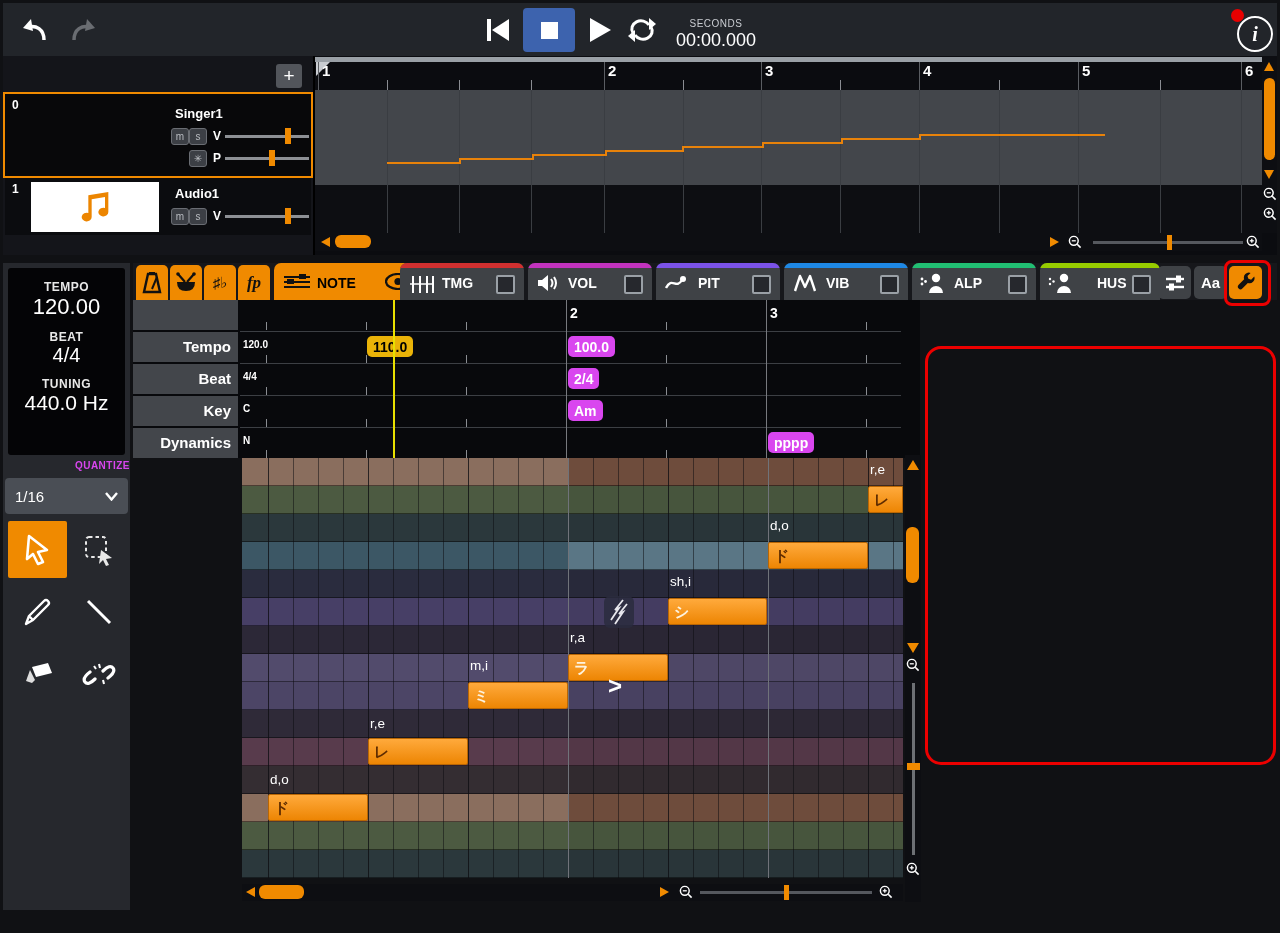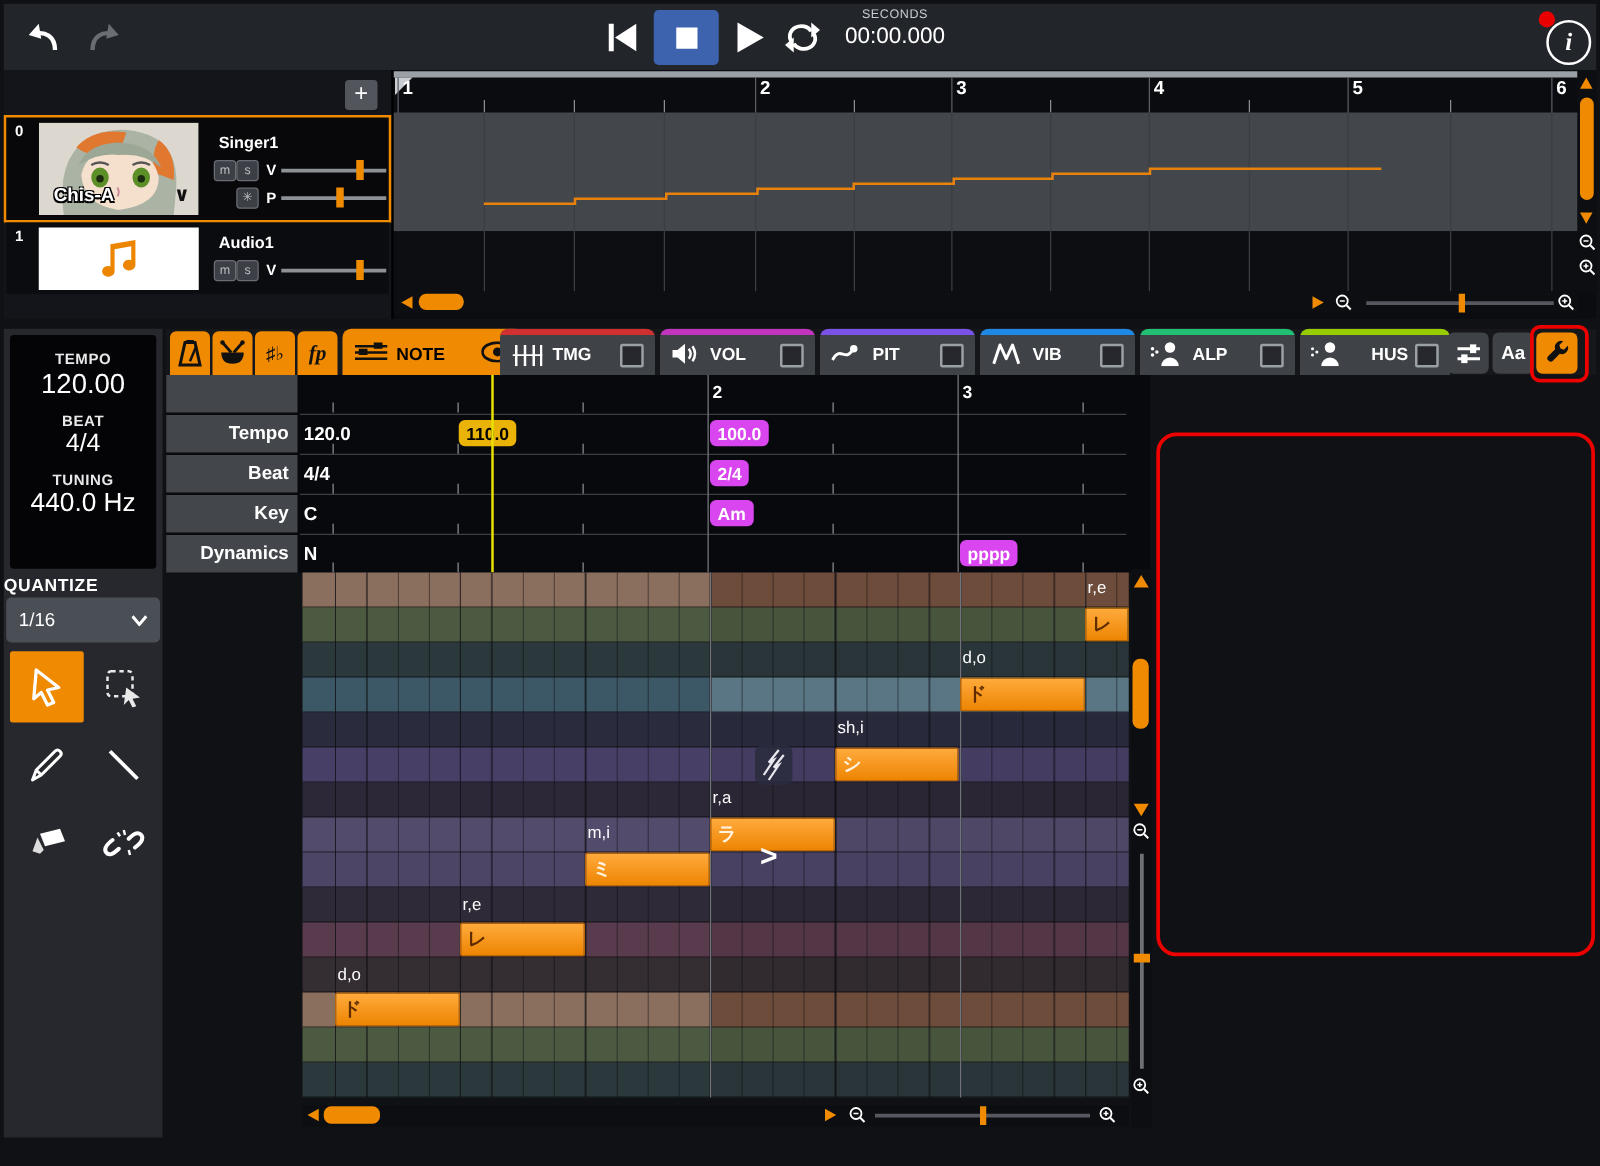--- a/index.html
+++ b/index.html
@@ -39,42 +39,42 @@
   .barline{position:absolute;top:6px;bottom:22px;width:1px;background:#5a5d62;}
   .beattick{position:absolute;top:24px;height:10px;width:1px;background:#8a8d92;}
   .rowline{position:absolute;width:1px;background:#3a3d42;}
   .orangetri{width:0;height:0;border-style:solid;}
   .mag svg{display:block;}
   
   #sidebar{left:3px;top:263px;width:127px;height:647px;background:#26282d;}
   #infobox{left:5px;top:5px;width:117px;height:187px;background:#040406;border-radius:3px;text-align:center;color:#fff;}
   .inflbl{font-size:12px;font-weight:bold;letter-spacing:.5px;color:#e8e8e8;}
   .infval{font-size:22px;}
-  #quantlbl{font-size:14px;font-weight:bold;letter-spacing:.5px;color:#ffffff;text-align:left;width:100%;}
+  #quantlbl{font-size:10px;font-weight:bold;letter-spacing:.5px;color:#d946ef;text-align:right;width:100%;}
   #quantdd{left:2px;top:215px;width:123px;height:36px;background:#4a4e55;border-radius:4px;color:#fff;
     font-size:15px;display:flex;align-items:center;padding:0 10px;box-sizing:border-box;cursor:pointer;}
   .toolbtn{width:59px;height:57px;display:flex;align-items:center;justify-content:center;cursor:pointer;border-radius:2px;}
   .toolbtn.active{background:#f08a00;}
   
   #tabbar{left:133px;top:263px;width:1144px;height:37px;background:#16171b;}
   .minibtn{position:absolute;top:2px;width:32px;height:35px;background:#f08a00;border-radius:5px 5px 0 0;
     display:flex;align-items:center;justify-content:center;cursor:pointer;}
   .tab{position:absolute;top:0;height:37px;background:#3f4246;border-radius:7px 7px 0 0;cursor:pointer;overflow:hidden;}
   .tab .strip{position:absolute;top:0;left:0;right:0;height:5px;}
   .tab .lbl{position:absolute;color:#fff;font-size:14px;font-weight:bold;top:12px;}
   .tab .cb{position:absolute;right:9px;top:12px;width:15px;height:15px;border:2px solid #9aa0a6;background:#26282d;border-radius:2px;}
   #notetab{background:#f08a00;}
   #notetab .lbl{color:#000;}
   .sqbtn{position:absolute;top:3px;width:33px;height:33px;background:#3f4246;border-radius:5px;
     display:flex;align-items:center;justify-content:center;color:#fff;font-size:15px;font-weight:bold;cursor:pointer;}
   
   #scorehead{left:133px;top:300px;width:787px;height:158px;background:#08090c;}
   .hdrlbl{position:absolute;left:0;width:105px;height:30px;background:#43464b;color:#fff;font-size:15px;
     font-weight:bold;text-align:right;line-height:30px;padding-right:7px;box-sizing:border-box;}
-  .hdrinit{position:absolute;color:#fff;font-size:15px;font-weight:bold;}
+  .hdrinit{position:absolute;color:#fff;font-size:10px;font-weight:bold;}
   .badge{position:absolute;height:21px;border-radius:5px;background:#d946ef;color:#fff;font-size:14px;
     font-weight:bold;display:flex;align-items:center;justify-content:center;padding:0 6px;cursor:pointer;}
   .badge.sel{background:#eab308;color:#000;}
   .shrow{position:absolute;left:107px;right:19px;height:1px;background:#3c3f44;}
   .shbar{position:absolute;width:1px;background:#77797e;}
   .shtick{position:absolute;width:1px;height:8px;background:#8a8d92;}
   
   #keys{left:133px;top:458px;width:107px;height:420px;background:#f2f1ee;border-right:2px solid #16171b;}
   .blackkey{position:absolute;left:0;width:70px;height:28px;background:#0a0a0a;border-radius:0 4px 4px 0;cursor:pointer;}
   .keysep{position:absolute;left:0;right:0;height:1px;background:#9b9b98;}
@@ -138,56 +138,37 @@
         </svg>
     </div>
     <div class="abs tbbtn" style="left:622px;top:12px;width:34px;height:30px">
       <svg width="28" height="26" viewBox="0 0 28 26">
           <path d="M5 16 A9 8 0 0 1 21 8" fill="none" stroke="#fff" stroke-width="3"></path>
           <polygon points="21,1 21,13 28,7" fill="#fff"></polygon>
           <path d="M23 10 A9 8 0 0 1 7 18" fill="none" stroke="#fff" stroke-width="3"></path>
           <polygon points="7,13 7,25 0,19" fill="#fff"></polygon>
         </svg>
     </div>
-    <div class="abs" id="timeblock" style="left:655px;top:3px;width:116px">
+    <div class="abs" id="timeblock" style="left:655px;top:15px;width:116px">
       <div id="seclabel">SECONDS</div>
       <div id="timeval">00:00.000</div>
     </div>
     <div class="abs" id="infocircle" style="left:1234px;top:13px">
       <span>i</span>
     </div>
     <div class="abs" id="reddot" style="left:1228px;top:6px"></div>
   </div>
 
   <div class="abs" id="trackpanel">
     <div class="abs" id="addtrack" style="left:273px;top:8px">
       <span>+</span>
     </div>
 
     <div class="abs" id="track0" style="left:0px;top:36px;width:306px;height:82px">
       <div class="abs tracknum" style="left:7px;top:4px">0</div>
-      <div class="abs" style="left:26px;top:4px;width:128px;height:74px;overflow:hidden">
-        <svg width="128" height="74" viewBox="0 0 128 74">
-          <rect width="128" height="74" fill="#ddd8cf"></rect>
-          <path d="M20 74 Q14 30 38 14 Q60 0 88 10 Q112 20 110 52 L108 74 Z" fill="#aab3a4"></path>
-          <path d="M30 20 Q44 4 70 8 L64 26 Q44 30 30 20Z" fill="#e07830"></path>
-          <path d="M96 14 Q110 24 108 46 L92 40 Q90 24 96 14Z" fill="#e07830"></path>
-          <path d="M34 42 Q38 22 64 20 Q92 22 96 44 Q96 66 64 70 Q36 66 34 42Z" fill="#f4e0cd"></path>
-          <path d="M32 34 Q48 24 64 26 Q84 24 98 36 Q90 16 62 16 Q38 18 32 34Z" fill="#9ca795"></path>
-          <ellipse cx="49" cy="44" rx="7" ry="8" fill="#5d8f28"></ellipse>
-          <ellipse cx="82" cy="44" rx="7" ry="8" fill="#5d8f28"></ellipse>
-          <circle cx="49" cy="45" r="3" fill="#1c2a10"></circle>
-          <circle cx="82" cy="45" r="3" fill="#1c2a10"></circle>
-          <path d="M42 34 Q49 30 56 34" fill="none" stroke="#555" stroke-width="2"></path>
-          <path d="M75 34 Q82 30 89 34" fill="none" stroke="#555" stroke-width="2"></path>
-          <path d="M63 52 q2 4 0 7" fill="none" stroke="#c89" stroke-width="1.5"></path>
-        </svg>
-        <div class="abs" id="chisname" style="left:12px;top:50px">Chis-A</div>
-        <div class="abs" style="left:108px;top:48px;color:#111;font-size:16px;font-weight:bold">∨</div>
-      </div>
       <div class="abs trackname" style="left:170px;top:12px">Singer1</div>
       <div class="abs msbtn" style="left:166px;top:34px">m</div>
       <div class="abs msbtn" style="left:184px;top:34px">s</div>
       <div class="abs slidelbl" style="left:208px;top:35px">V</div>
       <div class="abs slider" style="left:220px;top:34px;width:84px">
         <div class="track"></div>
         <div class="handle" style="left:60px"></div>
       </div>
       <div class="abs msbtn" style="left:184px;top:56px">✳</div>
       <div class="abs slidelbl" style="left:208px;top:57px">P</div>

